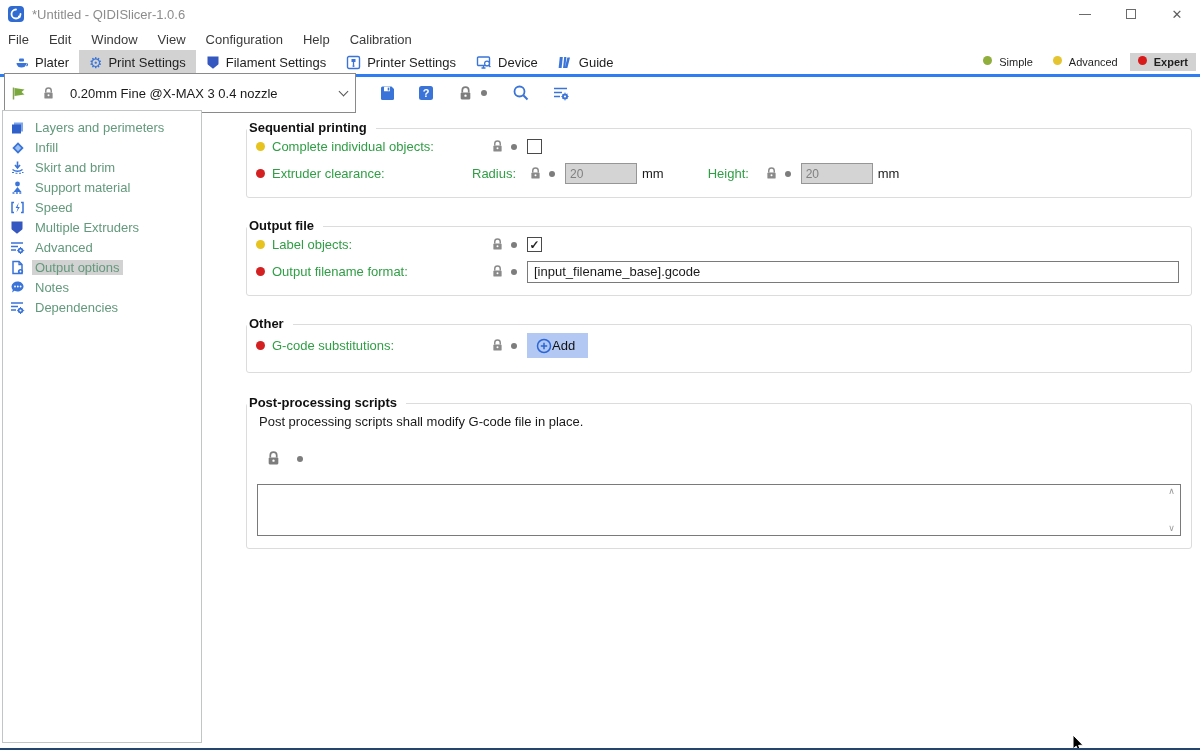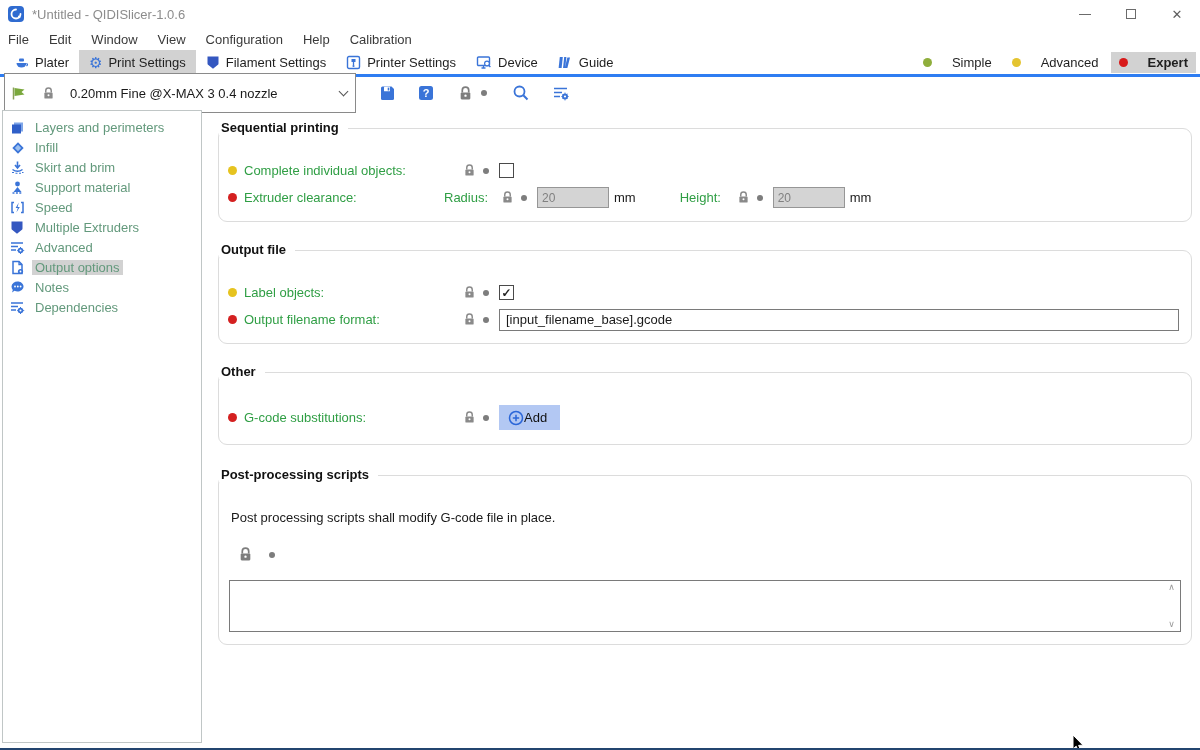--- a/index.html
+++ b/index.html
@@ -28,21 +28,21 @@
 
   
   .tabbar { position:absolute; left:0; top:50px; width:1200px; height:24px;
     display:flex; align-items:center; padding-left:4px; }
   .tab { display:flex; align-items:center; gap:6px; height:24px; padding:0 10px;
     font-size:13px; color:#1f1f1f; }
   .tab.selected { background:#d2d2d2; }
   .tab .gear-glyph { color:#3a74d8; font-size:15px; line-height:15px; }
   .tab-underline { position:absolute; left:0; top:74px; width:1200px; height:3px; background:#2e7df2; }
   .modes { position:absolute; right:4px; top:50px; height:24px; display:flex; align-items:center; gap:4px; }
-  .mode { display:flex; align-items:center; gap:20px; font-size:13px; color:#1f1f1f; padding:3px 8px; }
+  .mode { display:flex; gap:7px; font-size:11px; color:#1f1f1f; padding:3px 8px; }
   .mode.selected { background:#d2d2d2; font-weight:bold; }
   .mode-dot { width:9px; height:9px; border-radius:50%; display:inline-block; }
   .dot-simple { background:#8fae3c; } .dot-advanced { background:#e4c430; } .dot-expert { background:#d81a1a; }
 
   
   .toolbar { position:absolute; left:0; top:78px; width:1200px; height:30px; display:flex; align-items:center; }
   .preset-combo { margin-left:4px; width:352px; height:40px; border:1px solid #8a8a8a; background:#fff;
     display:flex; align-items:center; padding:0 8px 0 6px; gap:16px; }
   .preset-combo .preset-text { font-size:13px; color:#1a1a1a; flex:1; white-space:nowrap; overflow:hidden; }
   .chev { width:7px; height:7px; border-right:1.5px solid #555; border-bottom:1.5px solid #555;
@@ -56,21 +56,21 @@
   .sidebar { position:absolute; left:2px; top:110px; width:200px; height:633px;
     border:1px solid #c0c6c6; background:#fff; padding-top:6px; }
   .side-item { display:flex; align-items:center; gap:7px; height:20px; padding-left:6px;
     font-size:13px; color:#63997c; }
   .side-item .side-label { padding:0 3px; }
   .side-item.selected .side-label { background:#d2d2d2; }
   .side-icon { width:16px; height:16px; flex:none; display:flex; align-items:center; justify-content:center; }
 
   
   .main { position:absolute; left:218px; top:110px; width:974px; }
-  .section { position:relative; border:1px solid #dcdcdc; border-radius:9px; padding:28px 0 10px; }
+  .section { position:relative; border:1px solid #dcdcdc; border-radius:3px; padding:4px 0 10px;margin-left:28px; }
   .section.s1 { margin-top:18px; }
   .section.s2, .section.s3 { margin-top:28px; }
   .section.s4 { margin-top:30px; padding-bottom:12px; }
   .legend { position:absolute; top:-9px; left:0; background:#fff; padding:0 9px 0 2px;
     font-size:13px; font-weight:bold; color:#111; white-space:nowrap; }
 
   .opt-row { display:flex; align-items:center; height:27px; padding-left:9px; }
   .bullet { width:9px; height:9px; border-radius:50%; flex:none; margin-right:7px; }
   .bullet.yellow { background:#e6c31f; } .bullet.red { background:#d42020; }
   .opt-label { width:220px; font-size:13px; color:#2f9e44; flex:none; }

